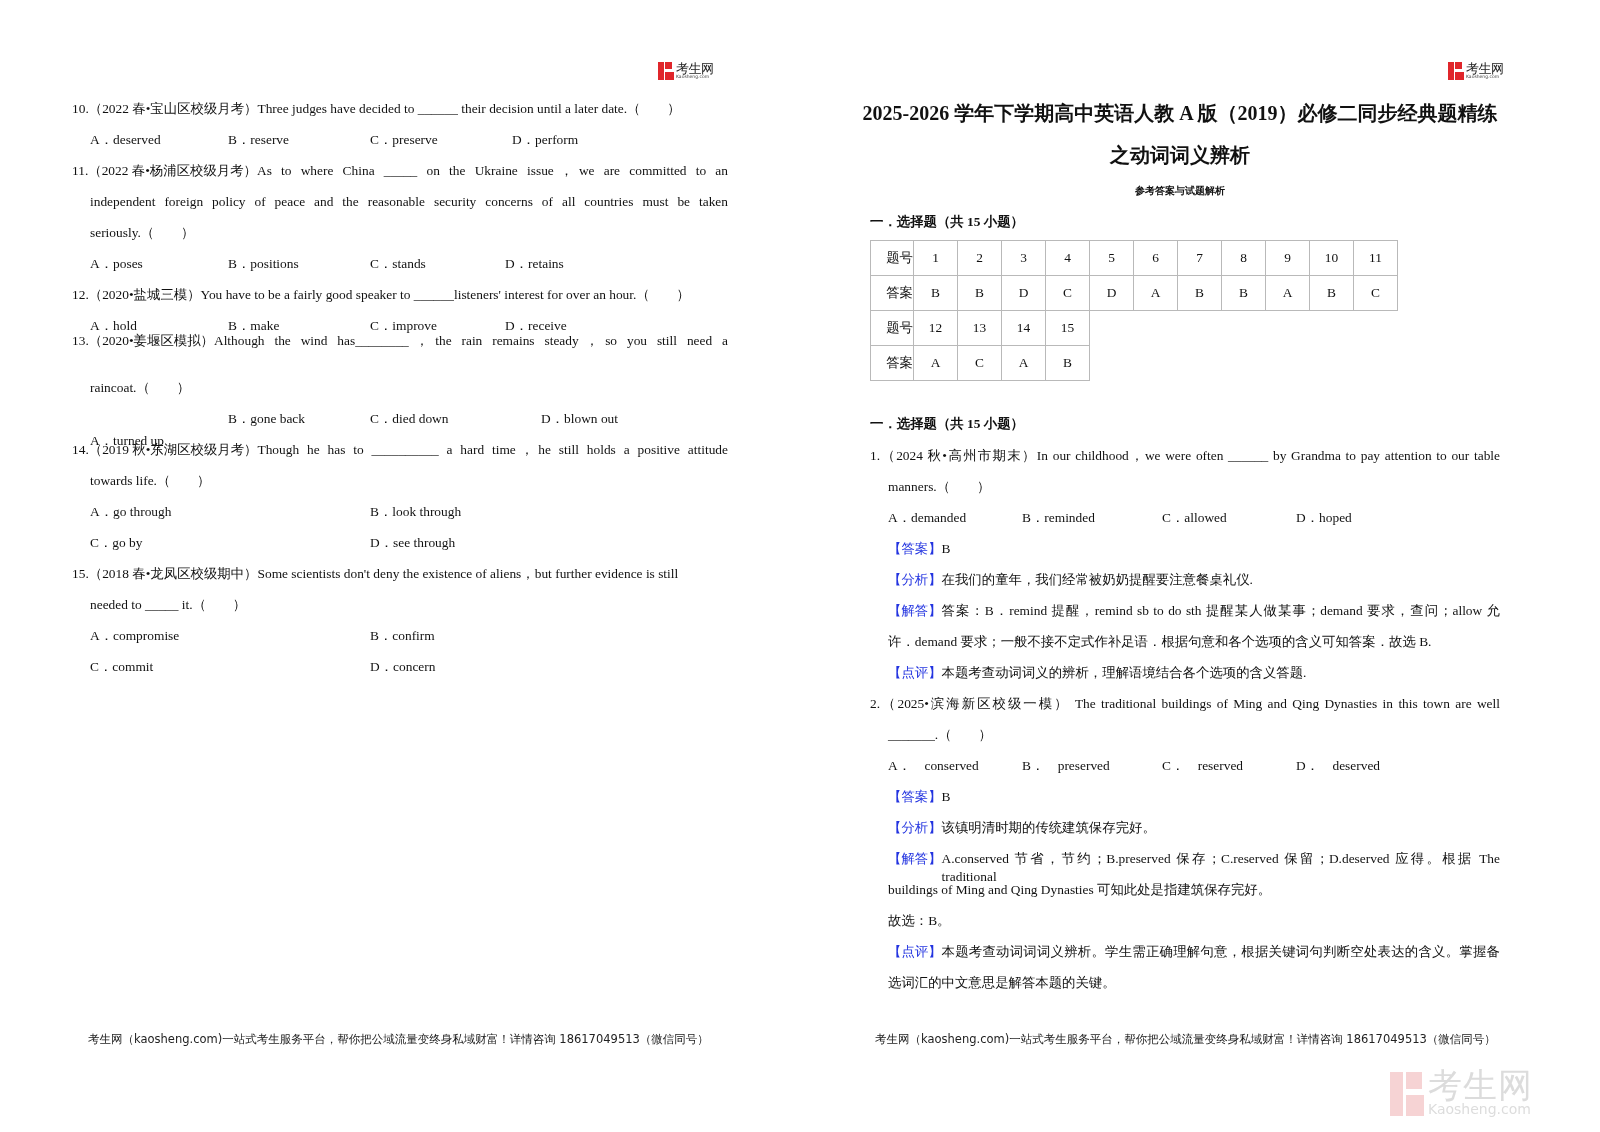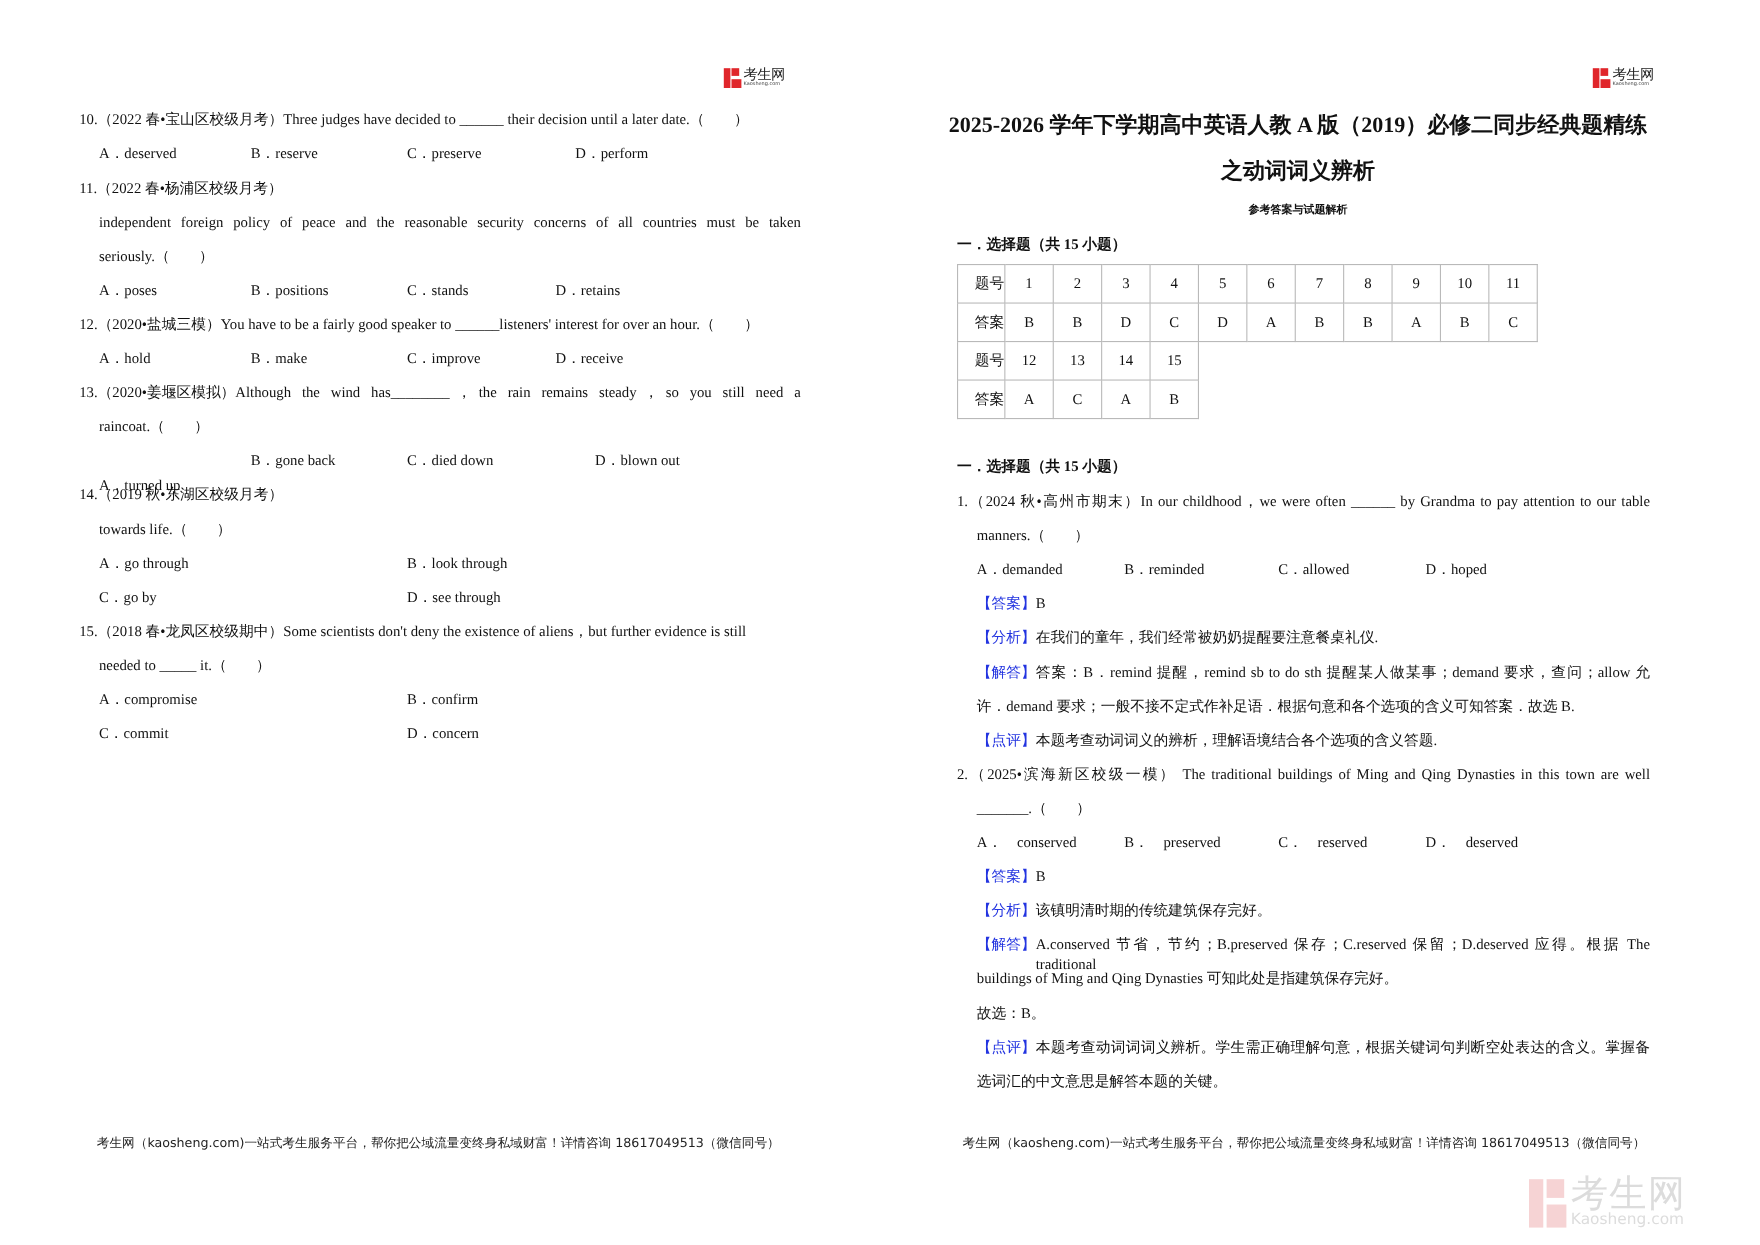--- a/index.html
+++ b/index.html
@@ -59,52 +59,54 @@
     <span class="en">Kaosheng.com</span>
   </div>
 </div>
 
 <div class="line" style="left:72px; top:100px;">
   <span>10.</span><span>（2022 春•宝山区校级月考）</span><span>Three judges have decided to ______ their decision until a later date.（　　）</span>
 </div>
 <div class="opt" style="left:90px; top:131px;">A．deserved</div>
 <div class="opt" style="left:228px; top:131px;">B．reserve</div>
 <div class="opt" style="left:370px; top:131px;">C．preserve</div>
-<div class="opt" style="left:523px; top:131px;">D．perform</div>
+<div class="opt" style="left:512px; top:131px;">D．perform</div>
 
 <div class="line" style="left:72px; top:162px; width:656px; display:flex; justify-content:space-between;">
   <span><span>11.</span><span>（2022 春•杨浦区校级月考）</span></span>
+    <span class="justify" style="flex:1;">As to where China _____ on the Ukraine issue，we are committed to an</span>
 </div>
 <div class="line justify" style="left:90px; top:193px; width:638px;">independent foreign policy of peace and the reasonable security concerns of all countries must be taken</div>
 <div class="line" style="left:90px; top:224px;">seriously.（　　）</div>
 <div class="opt" style="left:90px; top:255px;">A．poses</div>
 <div class="opt" style="left:228px; top:255px;">B．positions</div>
 <div class="opt" style="left:370px; top:255px;text-align:center;">C．stands</div>
 <div class="opt" style="left:505px; top:255px;">D．retains</div>
 
 <div class="line" style="left:72px; top:286px;">
   <span>12.</span><span>（2020•盐城三模）</span><span>You have to be a fairly good speaker to ______listeners' interest for over an hour.（　　）</span>
 </div>
 <div class="opt" style="left:90px; top:317px;">A．hold</div>
 <div class="opt" style="left:228px; top:317px;">B．make</div>
 <div class="opt" style="left:370px; top:317px;">C．improve</div>
 <div class="opt" style="left:505px; top:317px;">D．receive</div>
 
-<div class="line" style="left:72px; top:348px; width:656px; display:flex;">
+<div class="line" style="left:72px; top:332px; width:656px; display:flex;">
   <span><span>13.</span><span>（2020•姜堰区模拟）</span></span>
     <span class="justify" style="flex:1;">Although the wind has________，the rain remains steady，so you still need a</span>
 </div>
 <div class="line" style="left:90px; top:379px;">raincoat.（　　）</div>
 <div class="opt" style="left:90px; top:432px;">A．turned up</div>
 <div class="opt" style="left:228px; top:410px;">B．gone back</div>
 <div class="opt" style="left:370px; top:410px;">C．died down</div>
 <div class="opt" style="left:505px; top:410px;margin-left:36px;">D．blown out</div>
 
 <div class="line" style="left:72px; top:441px; width:656px; display:flex;">
   <span><span>14.</span><span>（2019 秋•东湖区校级月考）</span></span>
+    <span class="justify" style="flex:1;">Though he has to __________ a hard time，he still holds a positive attitude</span>
 </div>
 <div class="line" style="left:90px; top:472px;">towards life.（　　）</div>
 <div class="opt" style="left:90px; top:503px;">A．go through</div>
 <div class="opt" style="left:370px; top:503px;">B．look through</div>
 <div class="opt" style="left:90px; top:534px;">C．go by</div>
 <div class="opt" style="left:370px; top:534px;">D．see through</div>
 
 <div class="line" style="left:72px; top:565px;">
   <span>15.</span><span>（2018 春•龙凤区校级期中）</span><span>Some scientists don't deny the existence of aliens，but further evidence is still</span>
 </div>

